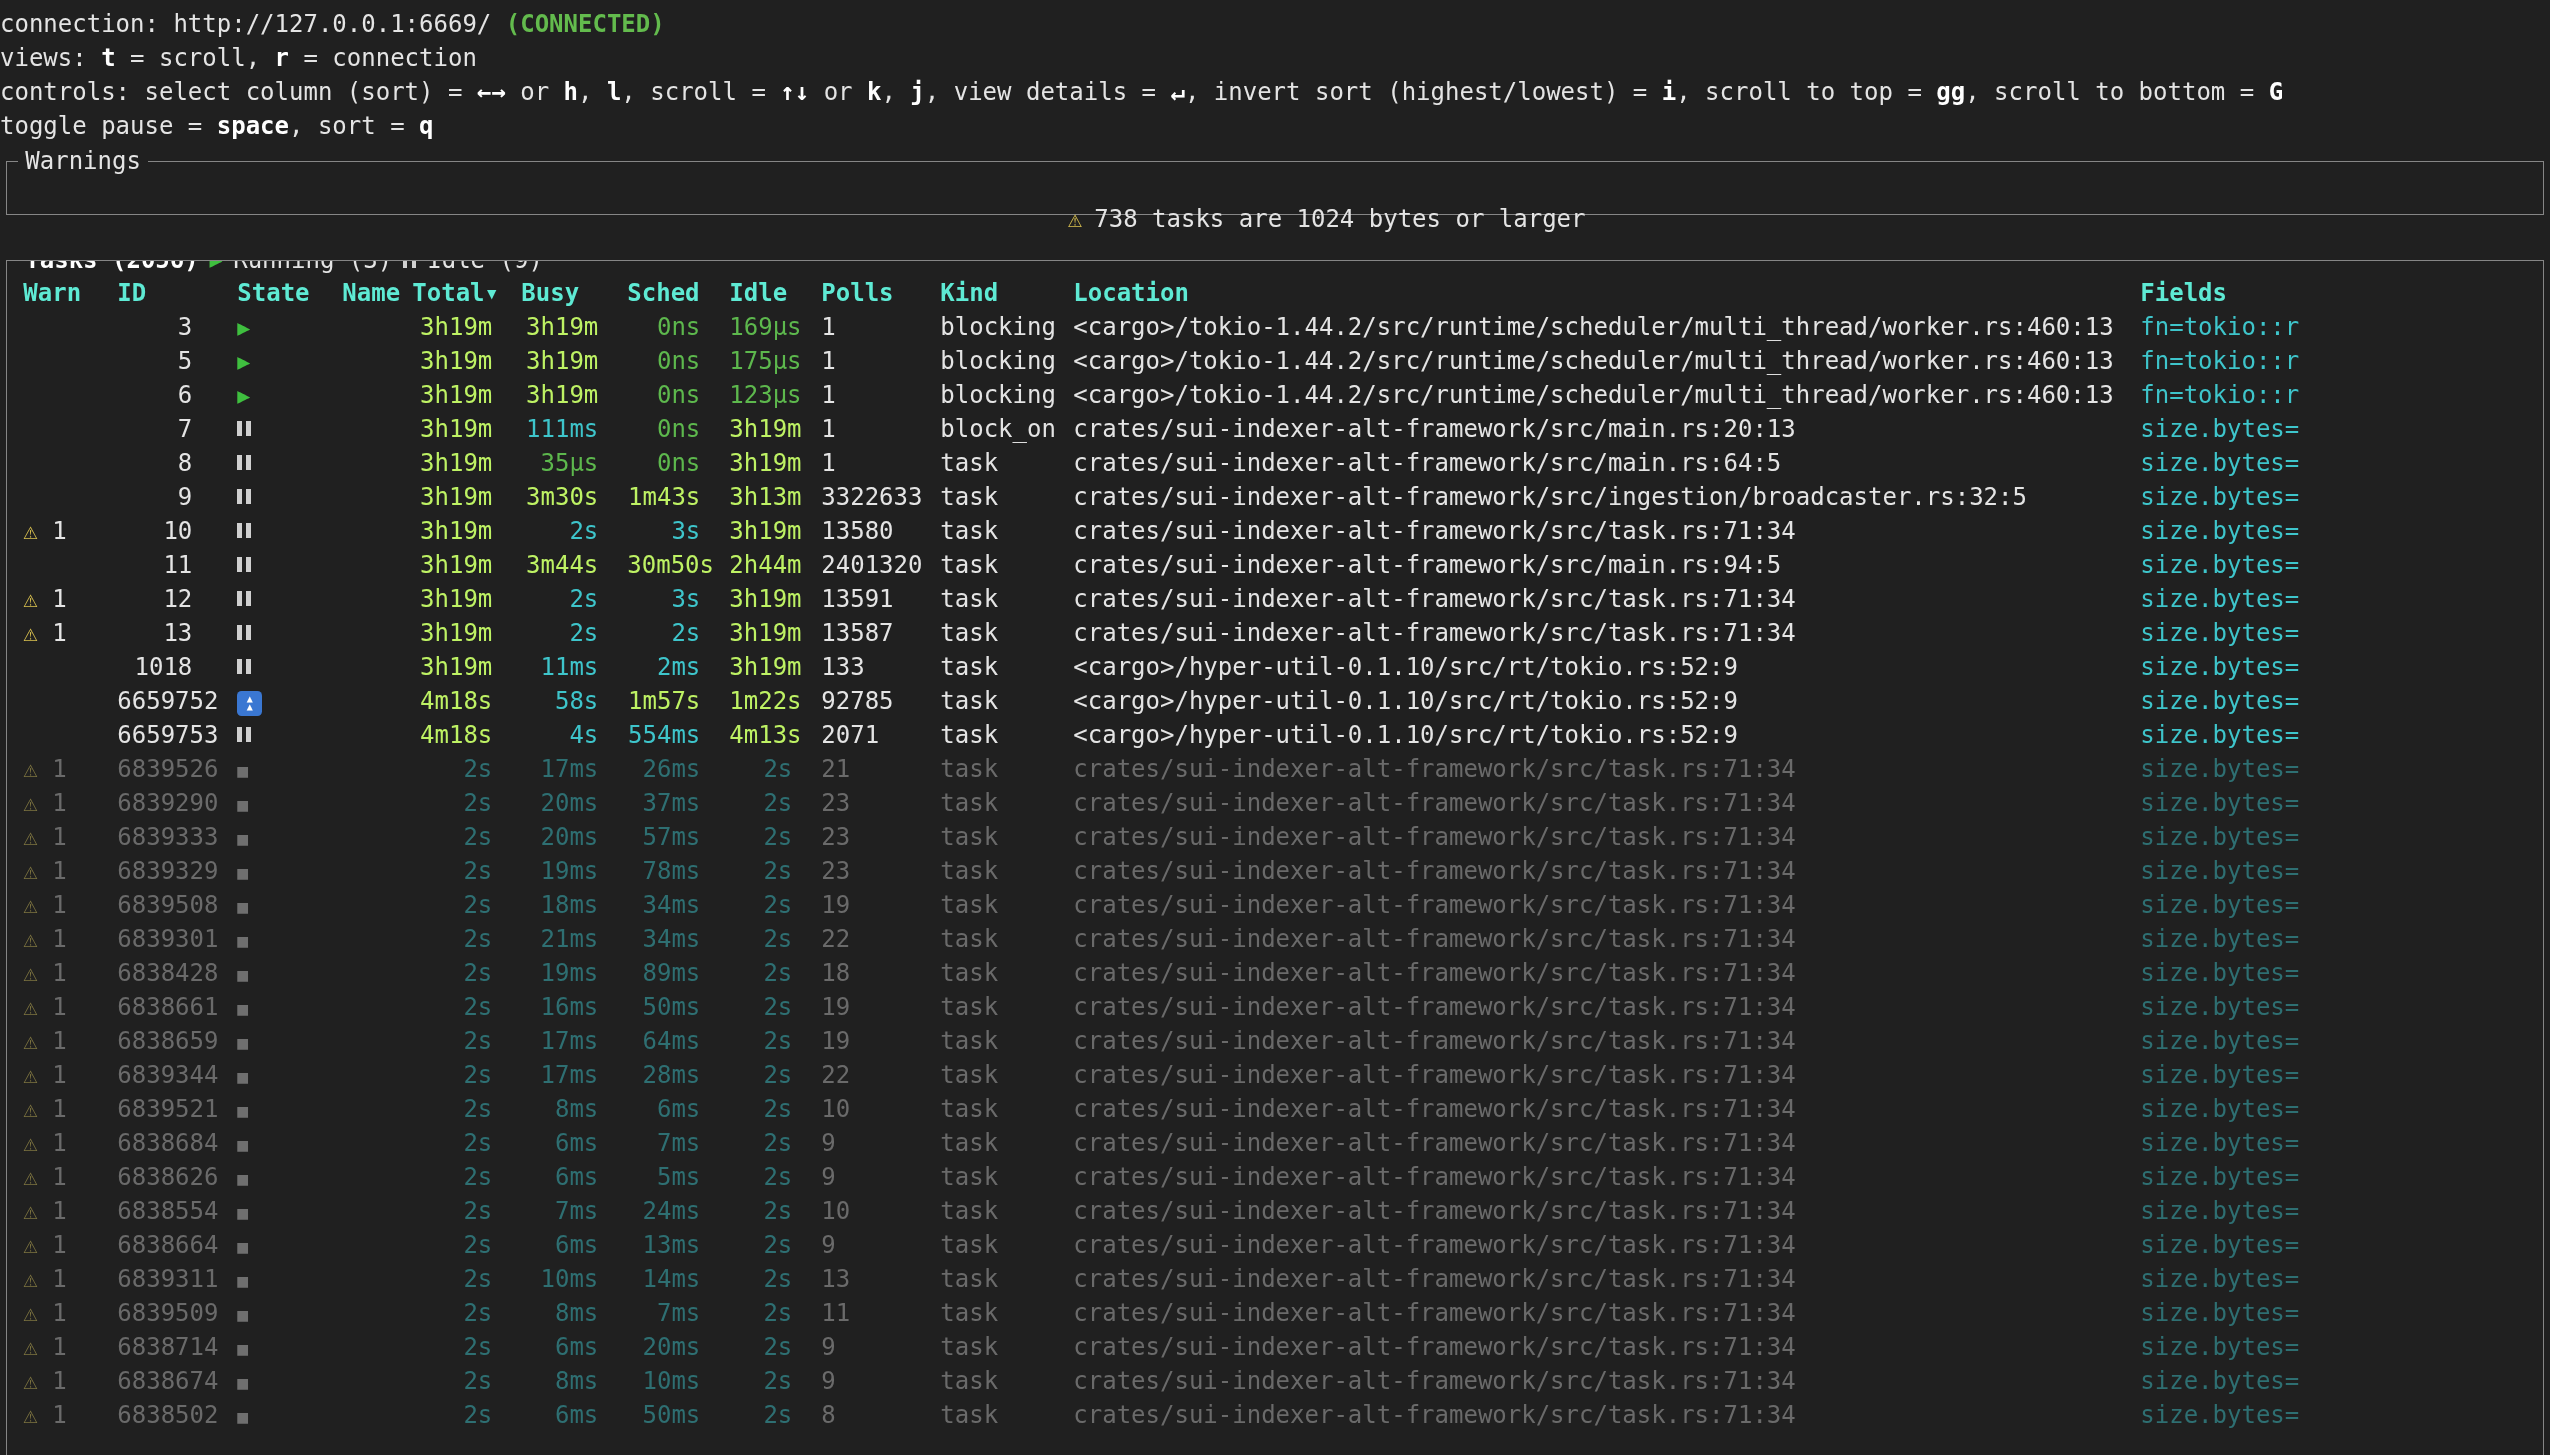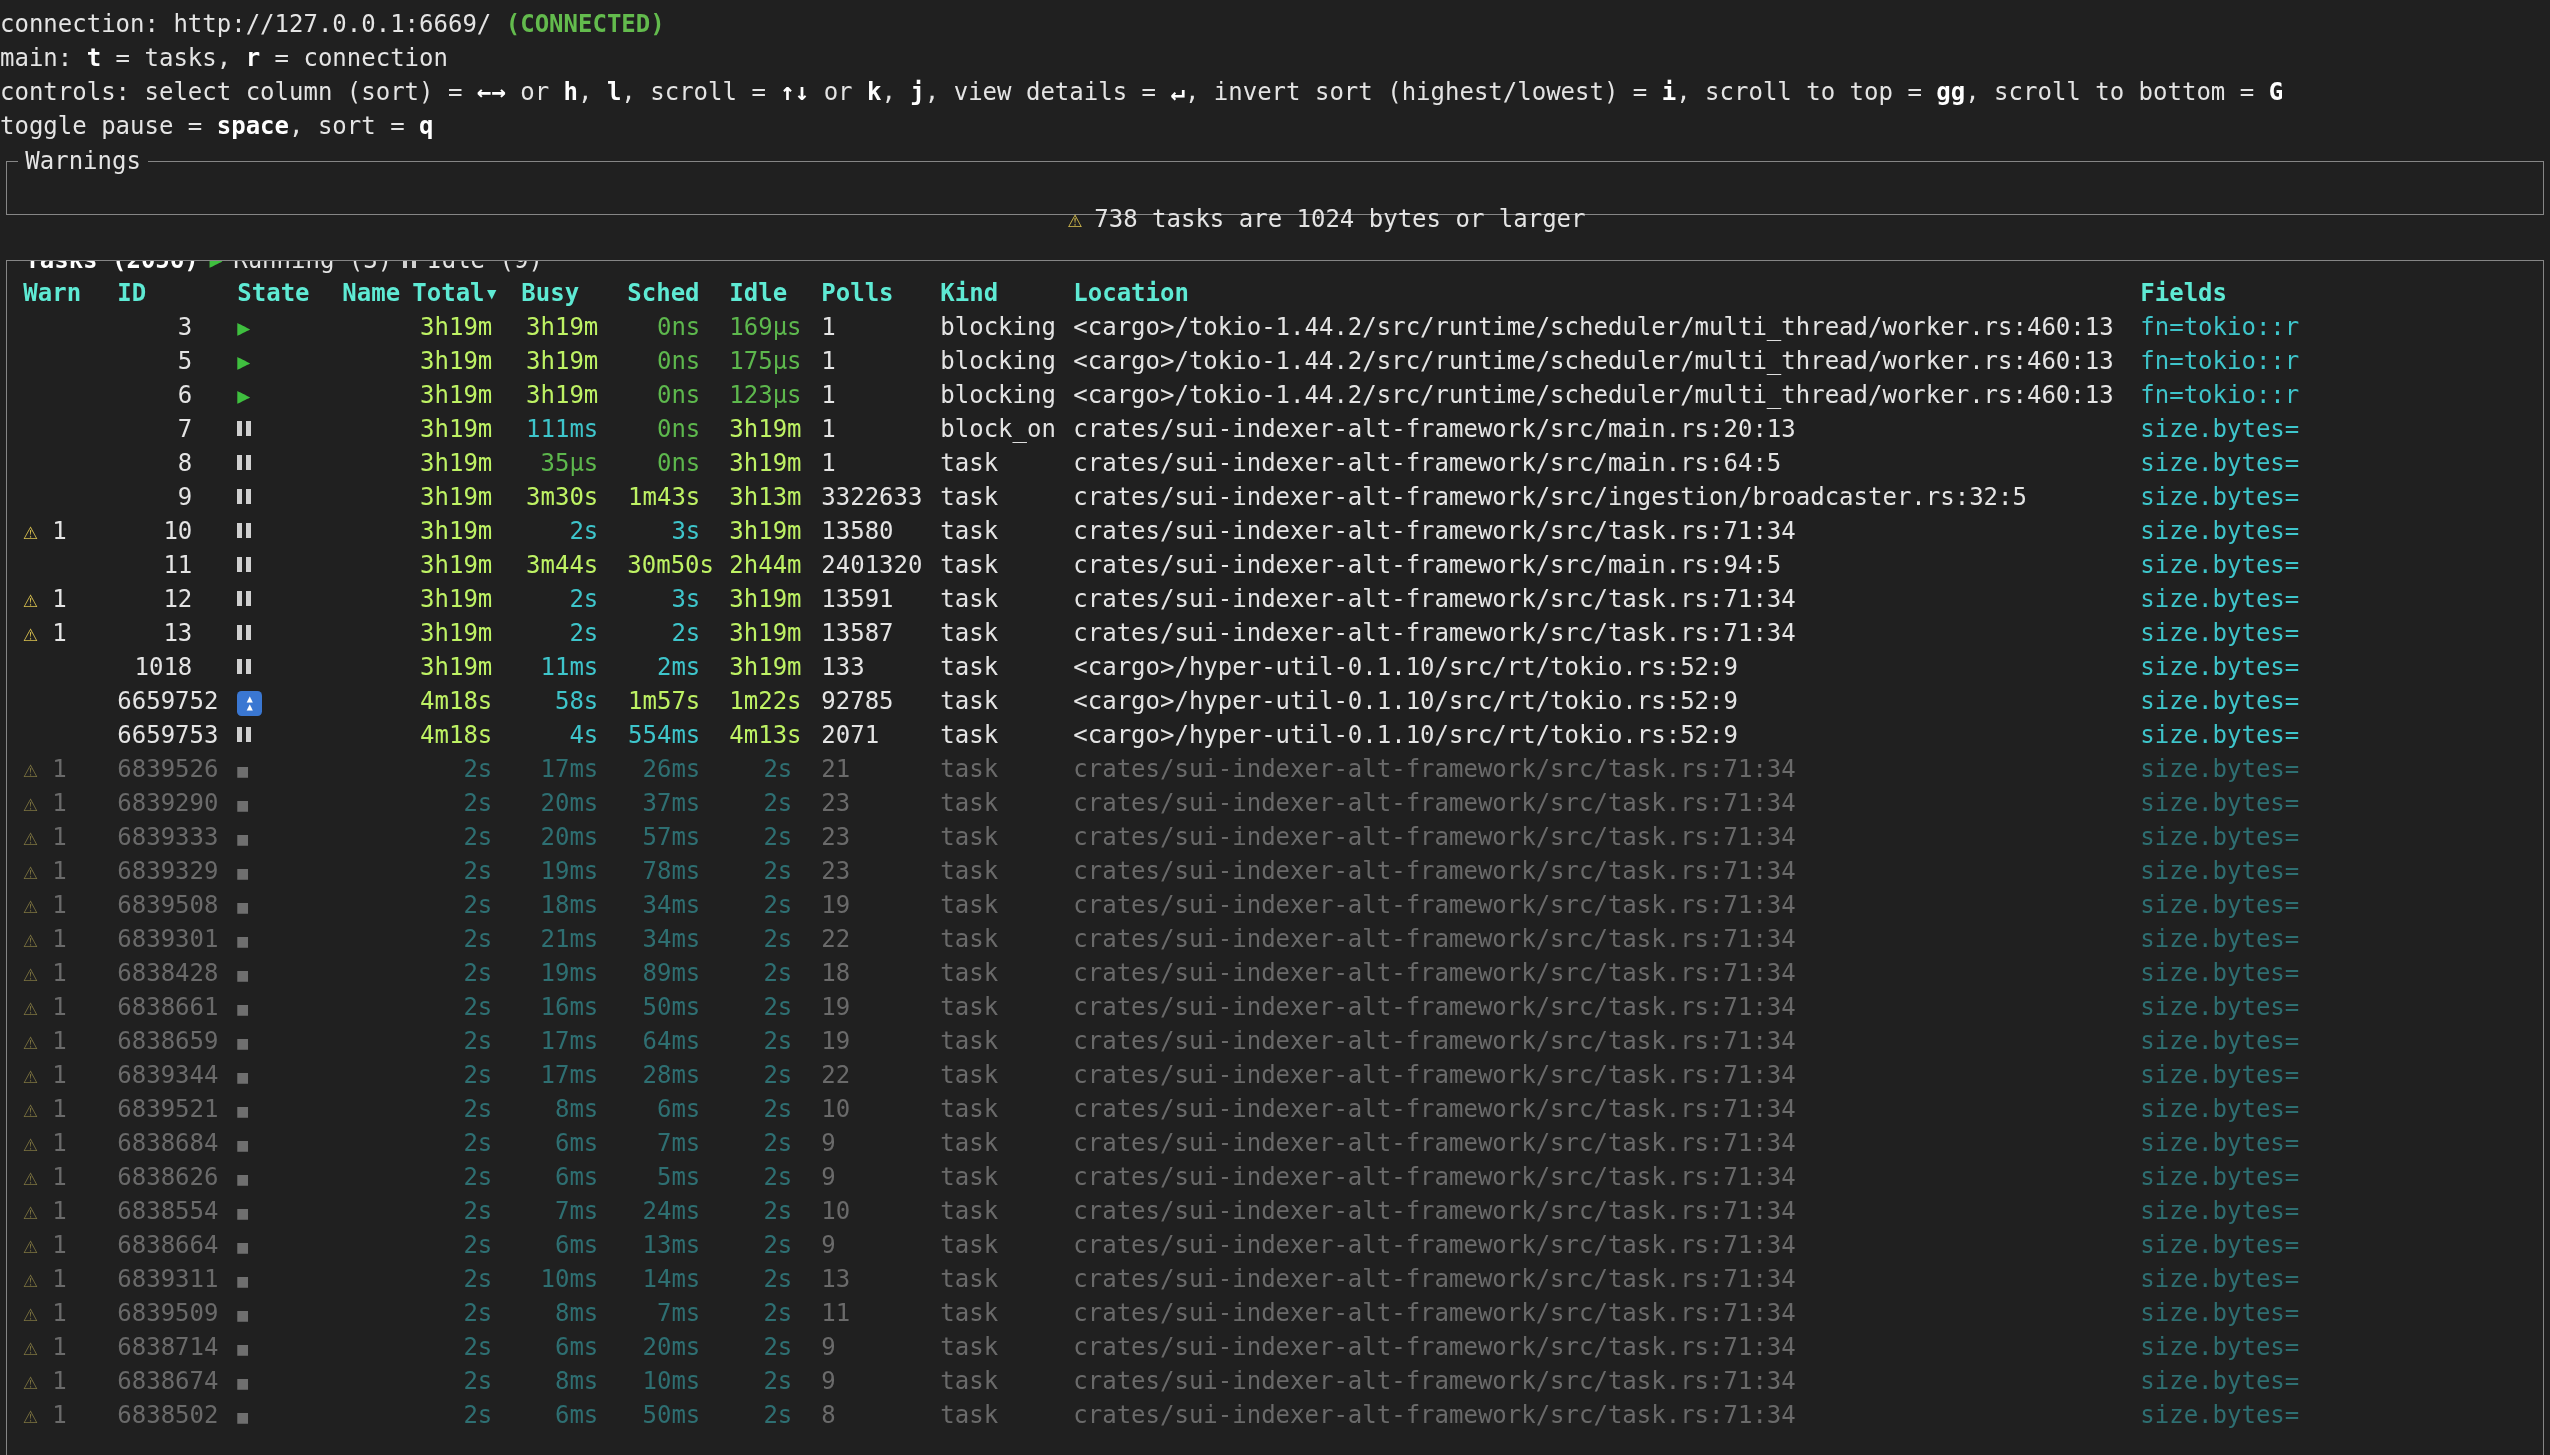--- a/index.html
+++ b/index.html
@@ -66,21 +66,21 @@
   }
   .up-ico i{font-style:normal;color:#ffffff;font-size:10px;line-height:8px;font-weight:bold}
 </style>
 </head>
 <body>
 
 <div class="screen">
 
   <div id="help">
       <div class="help-line"><span>connection: http://127.0.0.1:6669/ </span><span class="b green">(CONNECTED)</span></div>
-      <div class="help-line"><span>main: </span><span class="b">t</span><span> = tasks, </span><span class="b">r</span><span> = connection</span></div>
+      <div class="help-line"><span>views: </span><span class="b">t</span><span> = scroll, </span><span class="b">r</span><span> = connection</span></div>
       <div class="help-line"><span>controls: select column (sort) = </span><span class="b">←→</span><span> or </span><span class="b">h</span><span>, </span><span class="b">l</span><span>, scroll = </span><span class="b">↑↓</span><span> or </span><span class="b">k</span><span>, </span><span class="b">j</span><span>, view details = </span><span class="b">↵</span><span>, invert sort (highest/lowest) = </span><span class="b">i</span><span>, scroll to top = </span><span class="b">gg</span><span>, scroll to bottom = </span><span class="b">G</span></div>
       <div class="help-line"><span>toggle pause = </span><span class="b">space</span><span>, sort = </span><span class="b">q</span></div>
     </div>
 
   <div class="box warnings-box">
     <span class="box-title"><span>Warnings</span></span>
     <div class="warning-line">
       <span class="warn-i">⚠</span><span class="warn-text">738 tasks are 1024 bytes or larger</span>
     </div>
   </div>

